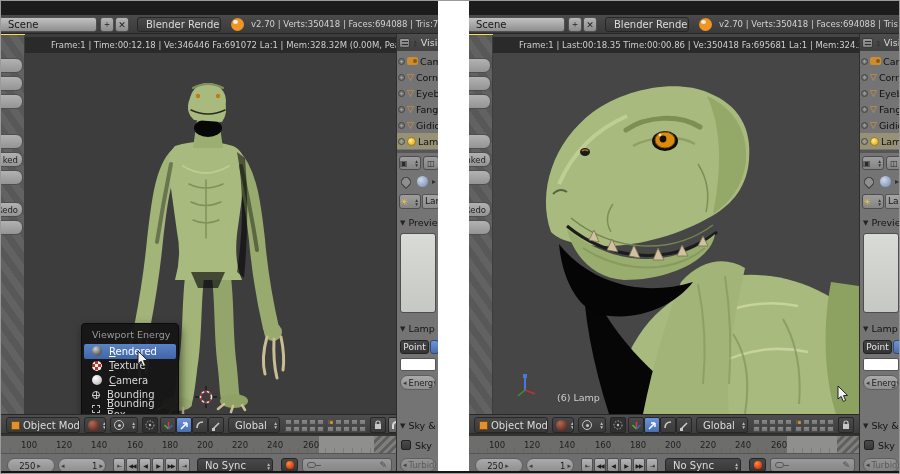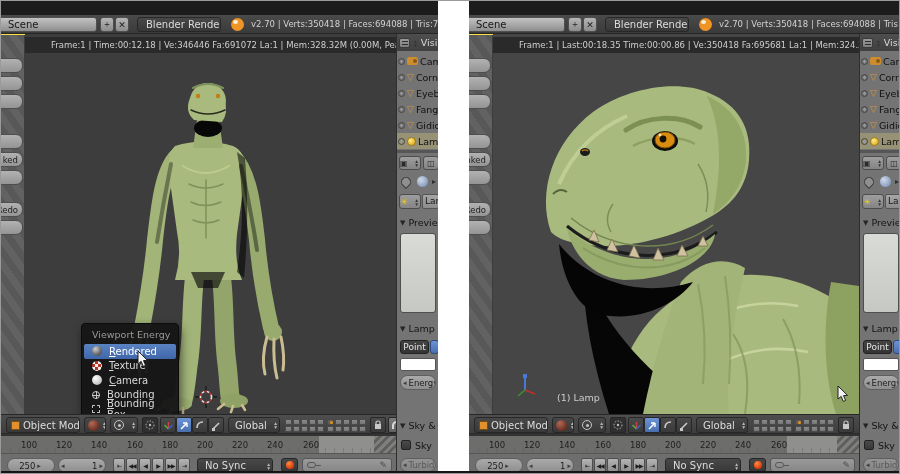--- a/index.html
+++ b/index.html
@@ -483,21 +483,21 @@
         <path d="M205,130 q14,22 8,48 M120,170 q-10,14 -2,28" stroke="#72854e" stroke-width="1.5" fill="none" opacity="0.8"></path>
       </svg>
       <div class="statsbar">Frame:1 | Last:00:18.35 Time:00:00.86 | Ve:350418 Fa:695681 La:1 | Mem:324.36M (0.00M, Peak 4</div>
 
       <svg width="28" height="28" viewBox="0 0 28 28" style="position:absolute;left:20px;top:338px;">
         <path d="M12,18 L12,4" stroke="#4a78d8" stroke-width="2"></path>
         <rect x="10" y="2" width="4" height="4" fill="#4a78d8"></rect>
         <path d="M12,18 L22,22" stroke="#c03030" stroke-width="1.6"></path>
         <path d="M12,18 L5,24" stroke="#3c9030" stroke-width="1.6"></path>
       </svg>
-      <div class="vplabel" style="left:64px;top:358px;">(1) Lamp</div>
+      <div class="vplabel" style="left:64px;top:358px;">(6) Lamp</div>
 
       <svg width="12" height="17" viewBox="0 0 12 17" style="position:absolute;left:344px;top:352px;">
         <polygon points="1,0 1,13 4.2,10.4 6.2,15.4 8.6,14.4 6.5,9.6 10.5,9.4" fill="#f2f2f2" stroke="#111" stroke-width="0.9"></polygon>
       </svg>
     </div>
 
     <div class="sliver">
       <div class="tsbtn" style="top:23px;"></div>
       <div class="tsbtn" style="top:41px;"></div>
       <div class="tsbtn" style="top:59px;"></div>

